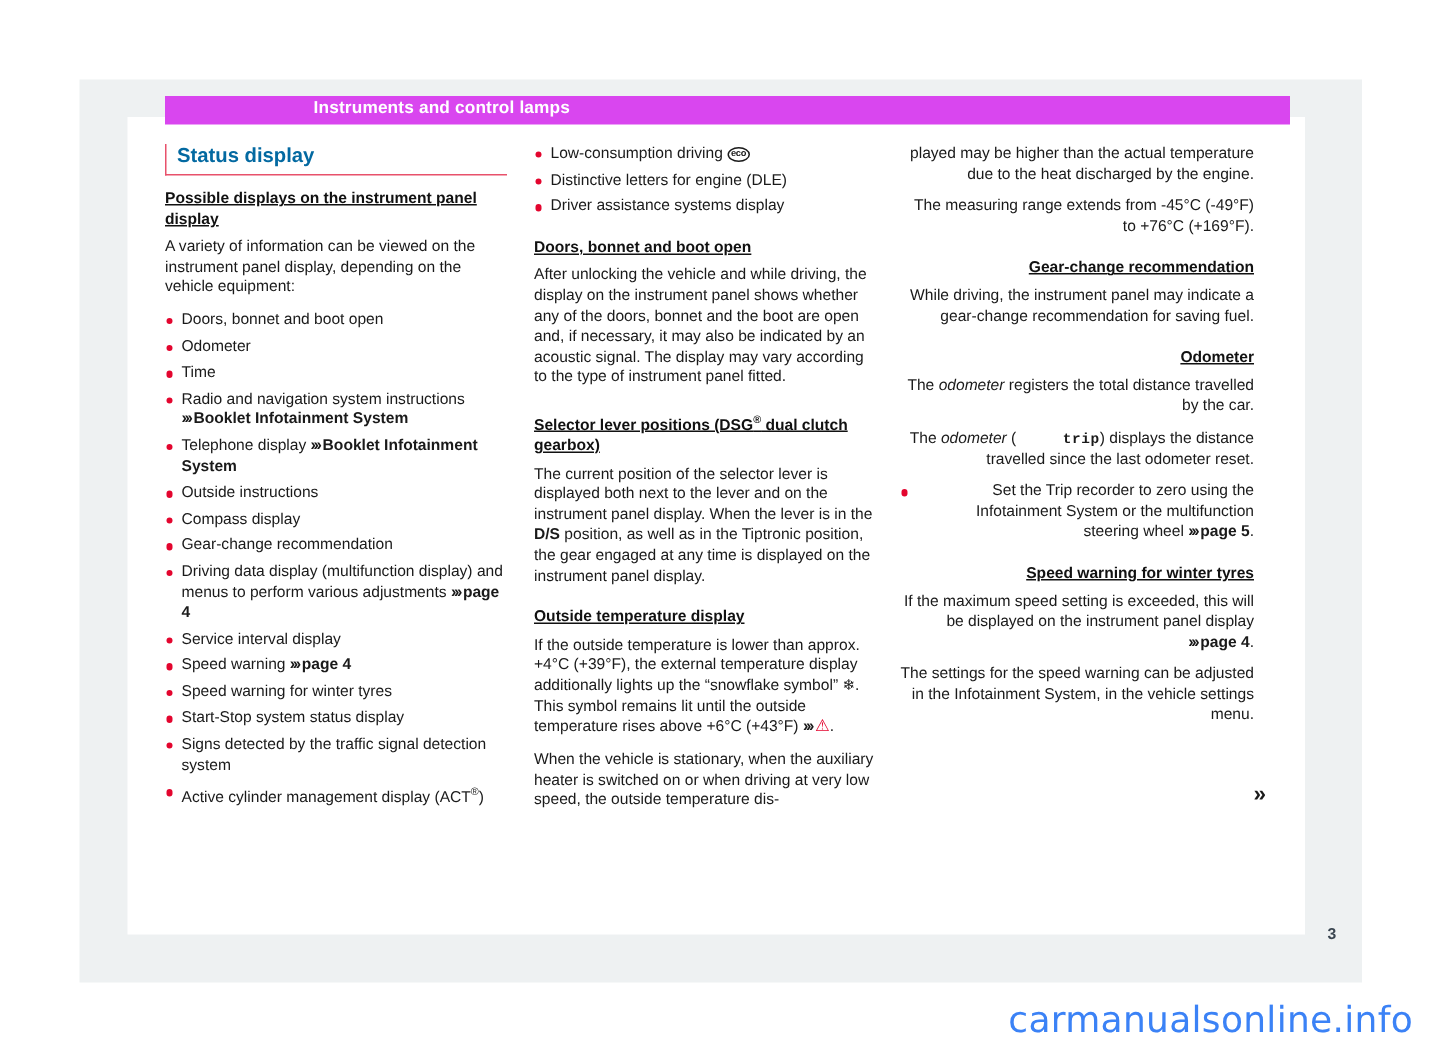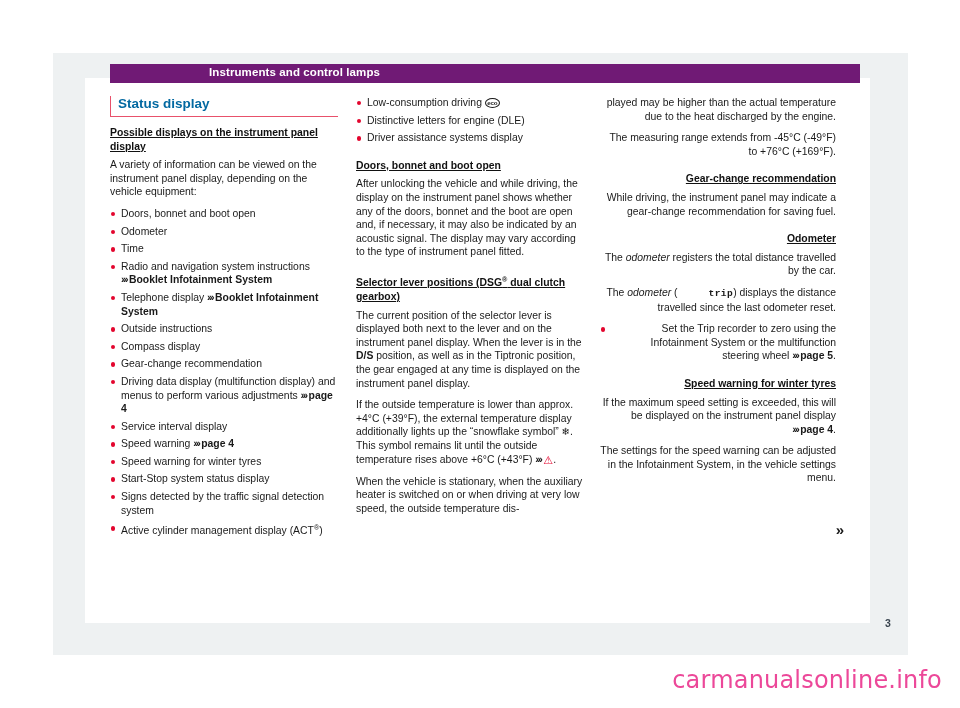--- a/index.html
+++ b/index.html
@@ -39,21 +39,21 @@
     background: #ffffff;
   }
 
   
   .running-head {
     position: absolute;
     left: 110px;
     top: 64px;
     width: 750px;
     height: 19px;
-    background: #701a75;
+    background: #d946ef;
   }
   .running-head-title {
     position: absolute;
     right: 480px;
     top: 2px;
     white-space: nowrap;
     color: #ffffff;
     font-size: 11.5px;
     font-weight: bold;
     letter-spacing: 0.1px;
@@ -191,21 +191,21 @@
   
   .watermark {
     position: absolute;
     left: 0;
     top: 666px;
     width: 960px;
     text-align: right;
     padding-right: 18px;
     box-sizing: border-box;
     font-size: 24px;
-    color: #ec4899;
+    color: #3b82f6;
     letter-spacing: 0.2px;
     font-family: "DejaVu Sans", sans-serif;
   }
 </style>
 </head>
 <body>
 
 <div id="viewport">
 
   <div class="paper-backdrop"></div>
@@ -256,20 +256,21 @@
         <li><span>Distinctive letters for engine (DLE)</span></li>
         <li><span>Driver assistance systems display</span></li>
       </ul>
 
       <div class="sub spaced">Doors, bonnet and boot open</div>
       <p class="body">After unlocking the vehicle and while driving, the display on the instrument panel shows whether any of the doors, bonnet and the boot are open and, if necessary, it may also be indicated by an acoustic signal. The display may vary according to the type of instrument panel fitted.</p>
 
       <div class="sub spaced"><span>Selector lever positions (DSG</span><span class="sup">®</span><span> dual clutch gearbox)</span></div>
       <p class="body"><span>The current position of the selector lever is displayed both next to the lever and on the instrument panel display. When the lever is in the </span><span class="bold">D/S</span><span> position, as well as in the Tiptronic position, the gear engaged at any time is displayed on the instrument panel display.</span></p>
 
+      <div class="sub spaced">Outside temperature display</div>
       <p class="body"><span>If the outside temperature is lower than approx. +4°C (+39°F), the external temperature display additionally lights up the “snowflake symbol” </span><span class="snowflake">❄</span><span>. This symbol remains lit until the outside temperature rises above +6°C (+43°F) </span><span class="arrows">›››</span><span class="warn-tri">⚠</span><span>.</span></p>
 
       <p class="body">When the vehicle is stationary, when the auxiliary heater is switched on or when driving at very low speed, the outside temperature dis-</p>
     </div>
 
     <div class="col col-3">
 
       <p class="body">played may be higher than the actual temperature due to the heat discharged by the engine.</p>
 
       <p class="body">The measuring range extends from -45°C (-49°F) to +76°C (+169°F).</p>

